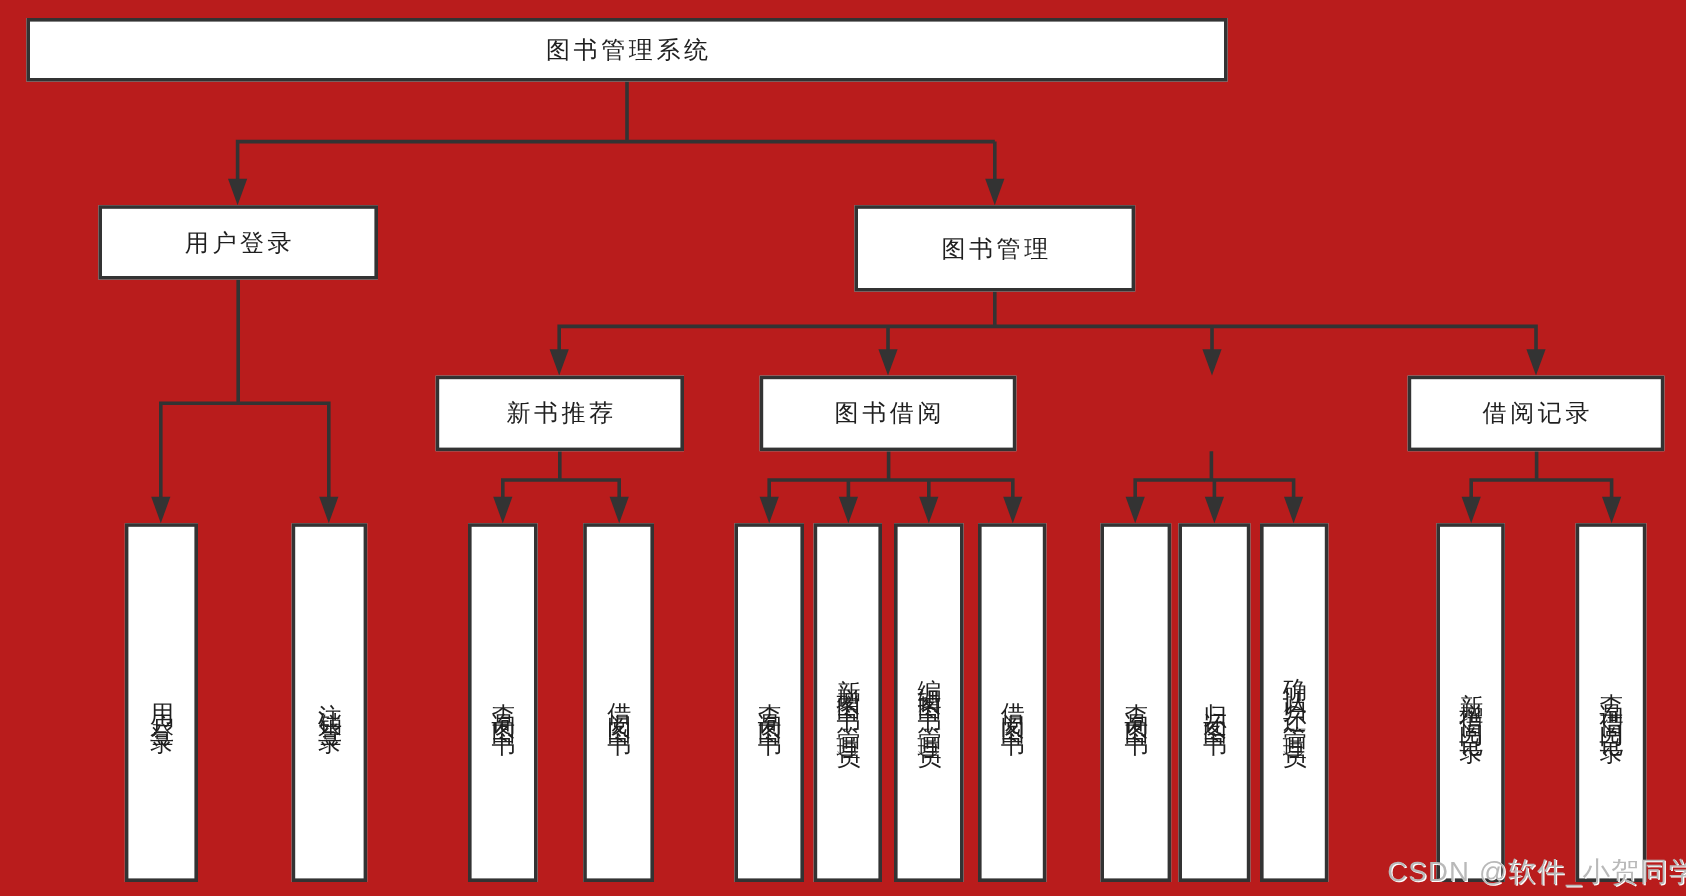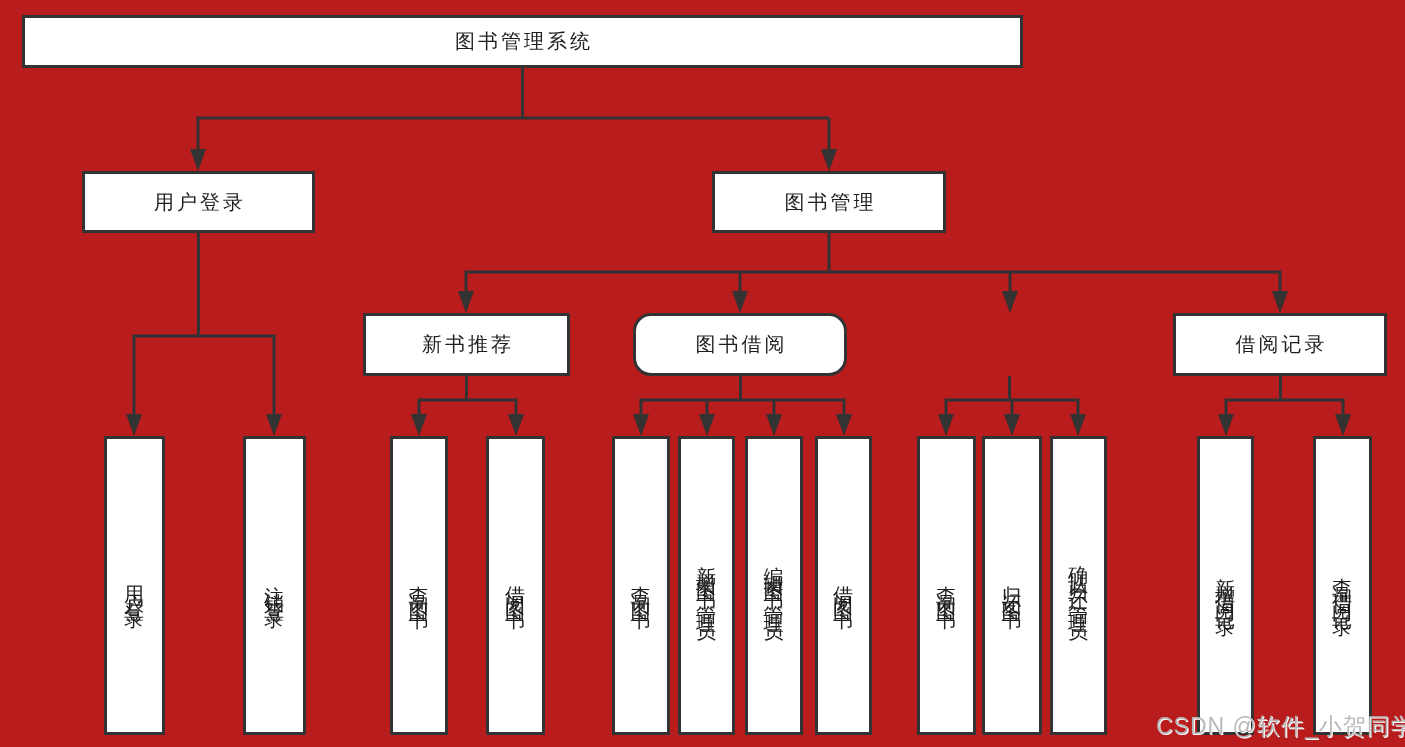--- a/index.html
+++ b/index.html
@@ -116,28 +116,28 @@
     </g>
   </svg>
 
   <div class="node hnode" style="left:22px; top:15px; width:1001px; height:53px;">
     <span>图书管理系统</span>
   </div>
 
   <div class="node hnode" style="left:82px; top:171px; width:233px; height:62px;">
     <span>用户登录</span>
   </div>
-  <div class="node hnode" style="left:712px; top:171px; width:234px; height:62px;">
+  <div class="node hnode" style="left:712px; top:171px; width:234px; height:72px;">
     <span>图书管理</span>
   </div>
 
   <div class="node hnode" style="left:363px; top:313px; width:207px; height:63px;">
     <span>新书推荐</span>
   </div>
-  <div class="node hnode" style="left:633px; top:313px; width:214px; height:63px;border-radius:18px;">
+  <div class="node hnode" style="left:633px; top:313px; width:214px; height:63px;">
     <span>图书借阅</span>
   </div>
   <div class="node hnode" style="left:1173px; top:313px; width:214px; height:63px;">
     <span>借阅记录</span>
   </div>
 
   <div class="node leaf" style="left:104px; top:436px; width:61px; height:299px;">
     <span class="vtext">用户登录</span>
   </div>
   <div class="node leaf" style="left:243px; top:436px; width:63px; height:299px;">

